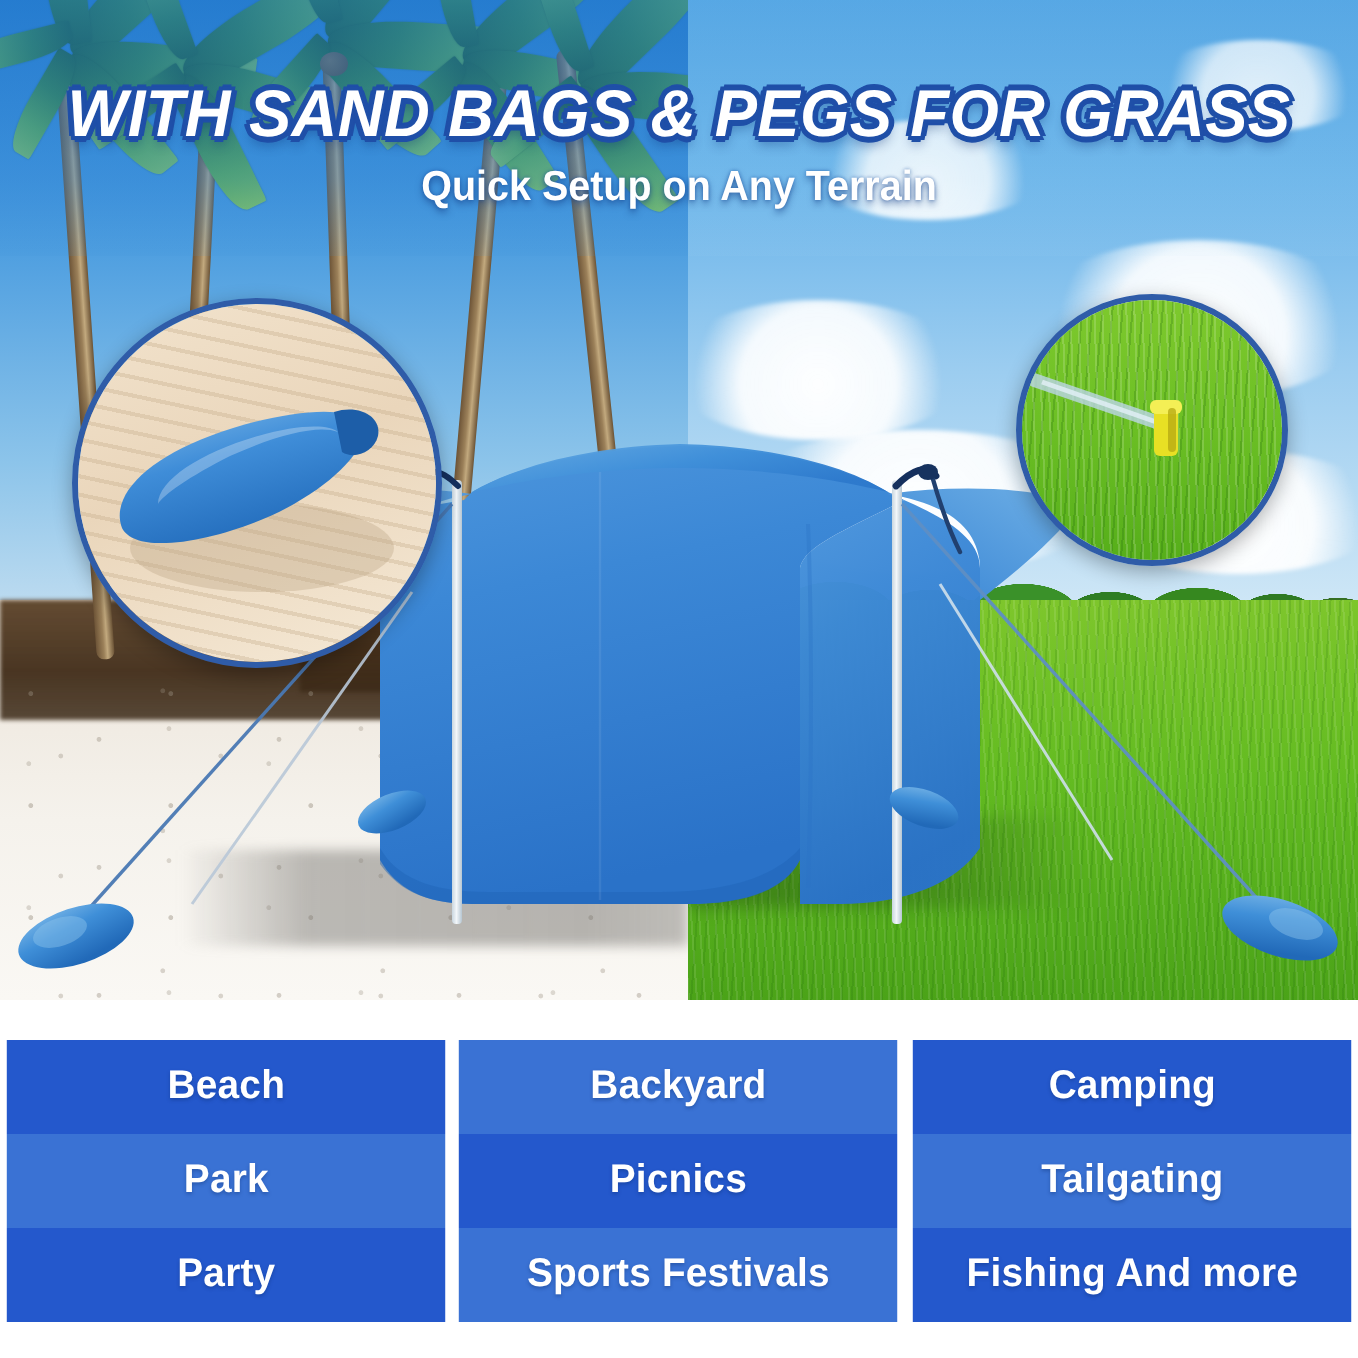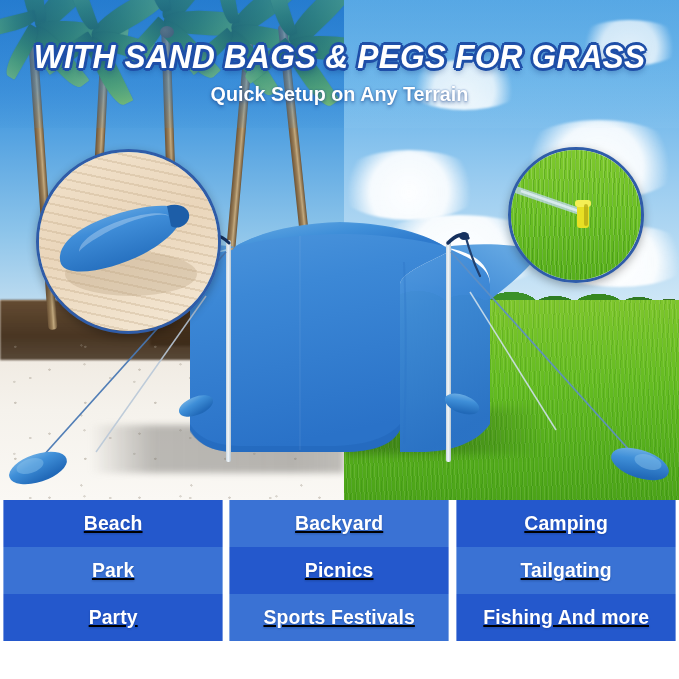--- a/index.html
+++ b/index.html
@@ -198,26 +198,25 @@
     font-size:21px;
     font-weight:bold;
     color:#ffffff;
     font-family:"Liberation Sans Narrow","Liberation Sans", sans-serif;
     transform:scaleX(.94);
     text-shadow:0 2px 4px rgba(20,60,130,.55), 0 0 2px rgba(30,80,160,.6);
   }
 
   
   .usegrid {
-    position:absolute; left:0; top:500px;
+    position:absolute; left:0; top:520px;
     width:679px; height:141px;
     display:grid;
     grid-template-columns:1fr 1fr 1fr;
     grid-template-rows:1fr 1fr 1fr;
-    text-decoration:underline;
   }
   .cell {
     display:flex; align-items:center; justify-content:center;
     color:#ffffff;
     font-size:20px;
     font-weight:bold;
     font-family:"Liberation Sans Narrow","Liberation Sans", sans-serif;
     letter-spacing:.1px;
     text-shadow:0 1px 2px rgba(10,40,100,.35);
     transform:scaleX(.97);

